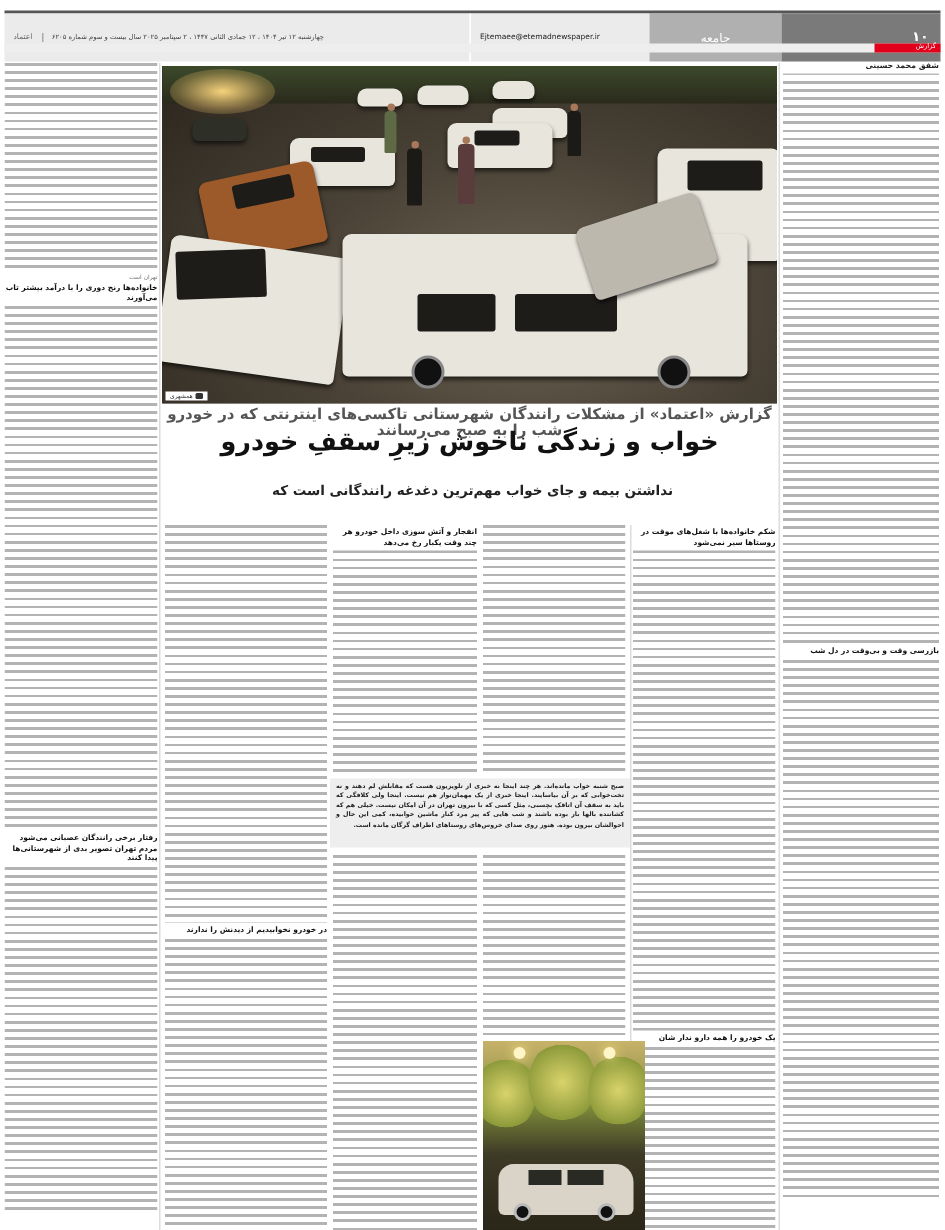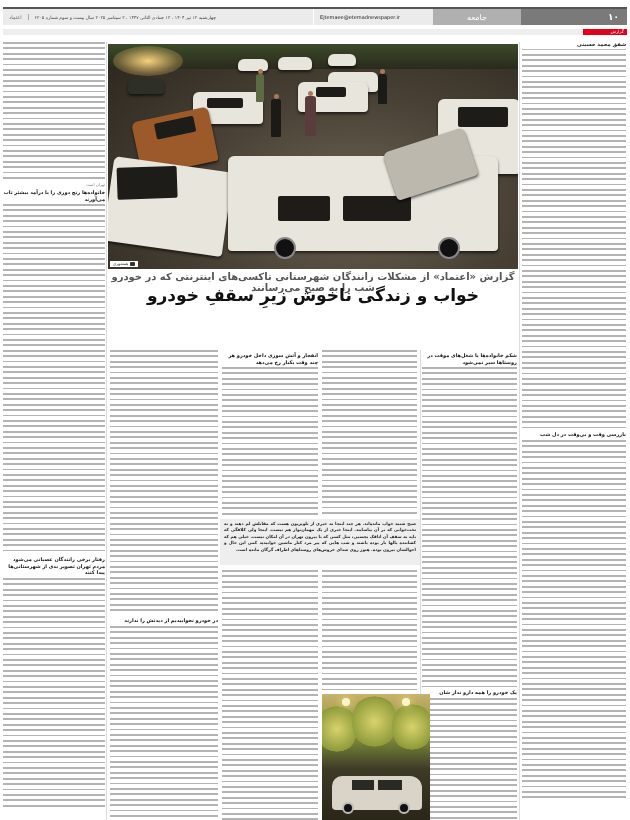--- a/index.html
+++ b/index.html
@@ -1,20 +1,20 @@
 <!DOCTYPE html>
 <html><head>
 <meta charset="utf-8">
 <style>
   * { box-sizing: border-box; margin: 0; padding: 0; }
   html, body { width: 630px; height: 820px; background: #ffffff; overflow: hidden; }
   body { font-family: "DejaVu Sans", sans-serif; color: #222; position: relative; direction: rtl; }
 
   
-  .topbar { position: absolute; top: 7px; left: 3px; width: 624px; height: 18px; border-top: 2px solid #555; display: flex; direction: ltr; }
+  .topbar { position: absolute; top: 7px; left: 3px; width: 624px; height: 34px; border-top: 2px solid #555; display: flex; direction: ltr; }
   .tb-left { flex: 1; background: #ebebeb; display: flex; align-items: center; padding-left: 6px; font-size: 4.5px; color: #444; }
   .tb-logo { font-size: 5px; color: #666; margin-right: 6px; padding-right: 6px; border-right: 1px solid #aaa; }
   .tb-email { background: #ebebeb; width: 120px; font-size: 5px; color: #222; display: flex; align-items: center; padding-left: 6px; border-left: 1px solid #fff; }
   .tb-section { background: #b0b0b0; width: 88px; color: #fff; font-size: 8px; display: flex; align-items: center; justify-content: center; direction: rtl; }
   .tb-page { background: #7a7a7a; width: 106px; color: #fff; font-size: 9px; font-weight: bold; display: flex; align-items: center; justify-content: flex-end; padding-right: 8px; }
   .subbar { position: absolute; top: 29px; left: 3px; width: 624px; height: 6px; background: #eeeeee; }
   .kicker-tag { position: absolute; top: 29px; right: 3px; width: 44px; height: 6px; background: #e2001a; color: #fff; font-size: 4.5px; line-height: 6px; padding-right: 3px; text-align: right; }
 
   
   .col { position: absolute; overflow: hidden; font-size: 3.6px; line-height: 5.4px; color: #555; text-align: justify; }
@@ -141,20 +141,21 @@
     </div>
   <div class="photo-credit">
     <span class="camera-icon"></span>
     <span>همشهری</span>
   </div>
 </div>
 
 <div class="kicker">گزارش «اعتماد» از مشکلات رانندگان شهرستانی تاکسی‌های اینترنتی که در خودرو شب را به صبح می‌رسانند</div>
 <div class="headline">خواب و زندگی ناخوش زیرِ سقفِ خودرو</div>
 <div class="subhead">
+  <div>نداشتن بیمه و جای خواب مهم‌ترین دغدغه رانندگانی است که</div>
 </div>
 
 <div class="col" style="top:350px; left:422px; width:95px; height:470px;">
   <div class="col-head">شکم خانواده‌ها با شغل‌های موقت در روستاها سیر نمی‌شود</div>
   <div class="textfill" style="height:320px;"></div>
   <div class="col-head">یک خودرو را همه دارو ندار شان</div>
   <div class="textfill" style="height:135px;"></div>
 </div>
 <div class="rule-v" style="top:350px; left:420px; height:470px;"></div>
 

